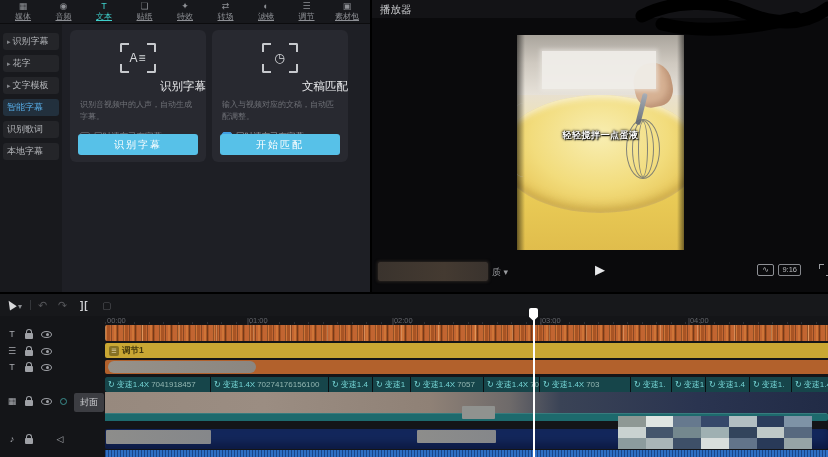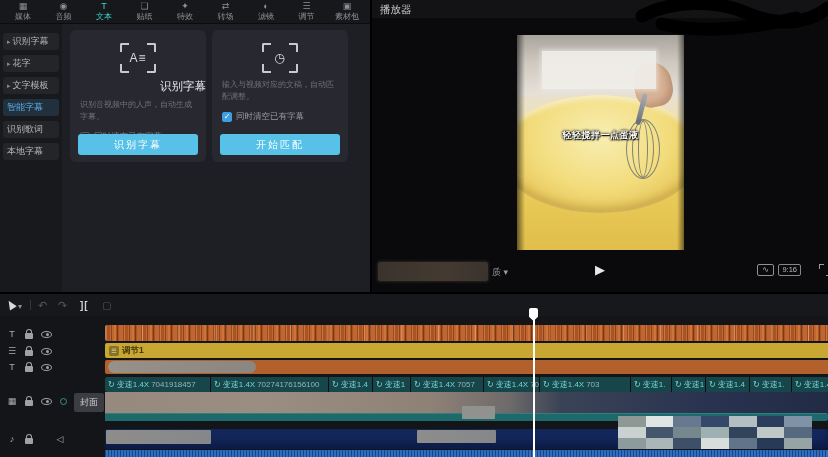--- a/index.html
+++ b/index.html
@@ -8,21 +8,21 @@
        background:#101114;color:#c8c9cc;-webkit-font-smoothing:antialiased;}
   #app *{box-sizing:border-box;}
 
   
   #left-top{position:absolute;left:0;top:0;width:370px;height:292px;background:#17181b;}
   #top-toolbar{position:absolute;left:0;top:0;width:370px;height:24px;background:#17181c;
       display:flex;justify-content:space-between;padding:0 6px;border-bottom:1px solid #0c0c0e;}
   .tb-item{display:flex;flex-direction:column;align-items:center;justify-content:center;gap:1px;
       min-width:34px;color:#8e9095;cursor:pointer;}
   .tb-icon{font-size:9px;line-height:9px;}
-  .tb-label{font-size:8px;line-height:9px;white-space:nowrap;}
+  .tb-label{font-size:8px;line-height:9px;white-space:nowrap;text-decoration:underline;}
   .tb-item.active{color:var(--accent,#3fd0cc);}
   #sidebar{position:absolute;left:0;top:24px;width:62px;height:268px;background:#18191d;padding-top:9px;}
   .sb-item{margin:0 3px 5px 3px;height:17px;border-radius:3px;background:#242529;display:flex;
       align-items:center;padding-left:4px;font-size:9px;color:#b6b8bc;cursor:pointer;white-space:nowrap;}
   .sb-arrow{font-size:7px;color:#84868b;margin-right:2px;}
   .sb-item.active{background:#22303d;color:var(--link-blue,#58aee8);}
   #content{position:absolute;left:62px;top:24px;width:308px;height:268px;background:#1e1f25;}
 
   .card{position:absolute;top:6px;width:136px;height:132px;background:#282930;border-radius:6px;}
   .card.c0{left:8px;}  .card.c1{left:150px;}
@@ -261,20 +261,21 @@
       </div>
 
       <div class="card c1">
         <div class="vf">
           <i class="tl"></i>
             <i class="tr"></i>
             <i class="bl"></i>
             <i class="br"></i>
           <span class="vf-glyph">◷</span>
         </div>
+        <div class="card-title">文稿匹配</div>
         <div class="card-desc">输入与视频对应的文稿，自动匹配调整。</div>
         <div class="card-check">
           <span class="cbox checked">
               <span class="tick">✓</span>
             </span>
           <span>同时清空已有字幕</span>
         </div>
         <div class="card-btn">开始匹配</div>
       </div>
 
@@ -319,20 +320,27 @@
     <div id="tl-toolbar">
       <div class="tt" id="tt-cursor"></div>
       <div class="tt" id="tt-chev">▾</div>
       <div class="tt" id="tt-sep">|</div>
       <div class="tt" id="tt-undo">↶</div>
       <div class="tt" id="tt-redo">↷</div>
       <div class="tt" id="tt-split">][</div>
       <div class="tt" id="tt-del">▢</div>
     </div>
 
+    <div id="tl-ruler">
+        <span class="rl" style="left: 2px;">00:00</span>
+        <span class="rl" style="left: 142px;">|01:00</span>
+        <span class="rl" style="left: 287px;">|02:00</span>
+        <span class="rl" style="left: 435px;">|03:00</span>
+        <span class="rl" style="left: 583px;">|04:00</span>
+      </div>
 
     <div class="hdr-row" style="top:33px;height:14px;">
       <span class="hdr-ico">T</span>
       <span class="ic-lock"></span>
       <span class="ic-eye"></span>
     </div>
     <div class="hdr-row" style="top:50px;height:14px;">
       <span class="hdr-ico">☰</span>
       <span class="ic-lock"></span>
       <span class="ic-eye"></span>

